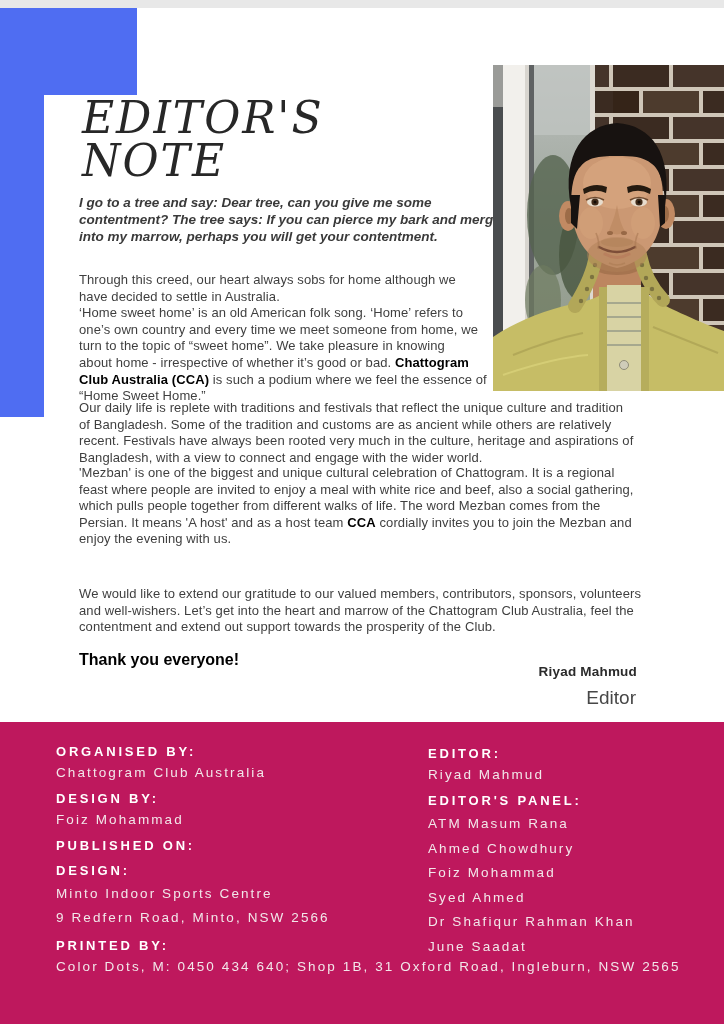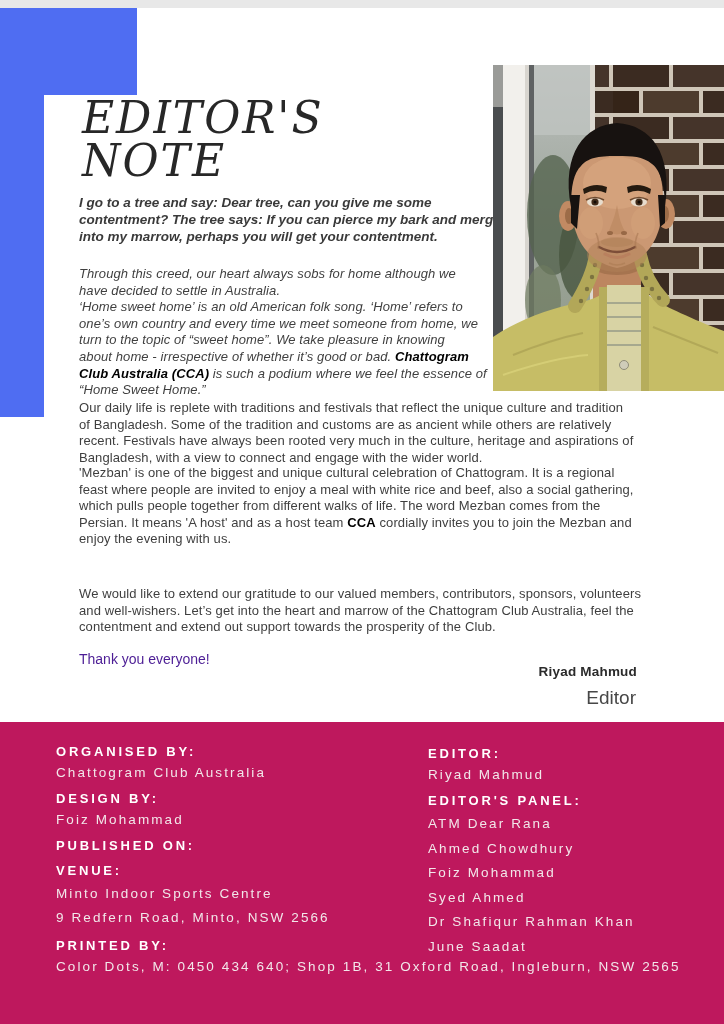--- a/index.html
+++ b/index.html
@@ -13,25 +13,25 @@
          font-family:"DejaVu Serif",serif;font-style:italic;font-weight:400;
          font-size:44px;line-height:43px;letter-spacing:2px;color:#272727;}
   
   .intro{position:absolute;left:79px;top:187px;white-space:pre;
          font-family:"Liberation Sans",sans-serif;font-style:italic;font-weight:bold;
          font-size:13.5px;line-height:16.8px;color:#3a3a3a;}
   
   .para{position:absolute;left:79px;white-space:pre;
         font-size:13px;line-height:16.6px;letter-spacing:.1px;color:#3f3f3f;}
   .para b{color:#000000;}
-  .p1{top:258px;font-style:italic;}
+  .p1{top:264px;}
   .p2{top:392px;}
   .p3{top:457px;}
   .p4{top:578px;}
-  .closing{position:absolute;left:79px;top:643px;font-size:14px;color:#4c1d95;}
+  .closing{position:absolute;left:79px;top:643px;font-size:16px;color:#000000;font-weight:bold;}
   .sig-name{position:absolute;right:87px;top:656px;font-size:13.5px;font-weight:bold;color:#2b2b2b;letter-spacing:.2px;}
   .sig-role{position:absolute;right:88px;top:679px;font-size:19px;color:#474747;}
   
   .photo{position:absolute;left:493px;top:57px;width:231px;height:326px;overflow:hidden;}
   .photo svg{display:block;}
   
   .footer{position:absolute;left:0;top:714px;width:724px;height:310px;color:#fff;}
   .fcol-left{position:absolute;left:56px;top:21px;width:660px;}
   .fcol-right{position:absolute;left:428px;top:23px;width:290px;}
   .f-label{font-size:13px;font-weight:bold;letter-spacing:2.8px;line-height:17px;margin:8px 0 3px;color:#ffffff;}
@@ -175,31 +175,31 @@
     </svg>
   </div>
 
   <div class="footer" style="background:#be185d;padding-left:19px;">
     <div class="fcol-left">
       <div class="f-label">ORGANISED BY:</div>
       <div class="f-value">Chattogram Club Australia</div>
       <div class="f-label">DESIGN BY:</div>
       <div class="f-value">Foiz Mohammad</div>
       <div class="f-label">PUBLISHED ON:</div>
-      <div class="f-label">VENUE:</div>
+      <div class="f-label">DESIGN:</div>
       <div class="f-value multi">Minto Indoor Sports Centre
 9 Redfern Road, Minto, NSW 2566</div>
       <div class="f-label">PRINTED BY:</div>
       <div class="f-value">Color Dots, M: 0450 434 640; Shop 1B, 31 Oxford Road, Ingleburn, NSW 2565</div>
     </div>
     <div class="fcol-right">
       <div class="f-label">EDITOR:</div>
       <div class="f-value">Riyad Mahmud</div>
       <div class="f-label">EDITOR'S PANEL:</div>
-      <div class="panel-item">ATM Dear Rana</div>
+      <div class="panel-item">ATM Masum Rana</div>
       <div class="panel-item">Ahmed Chowdhury</div>
       <div class="panel-item">Foiz Mohammad</div>
       <div class="panel-item">Syed Ahmed</div>
       <div class="panel-item">Dr Shafiqur Rahman Khan</div>
       <div class="panel-item">June Saadat</div>
     </div>
   </div>
 
 </div>
 

